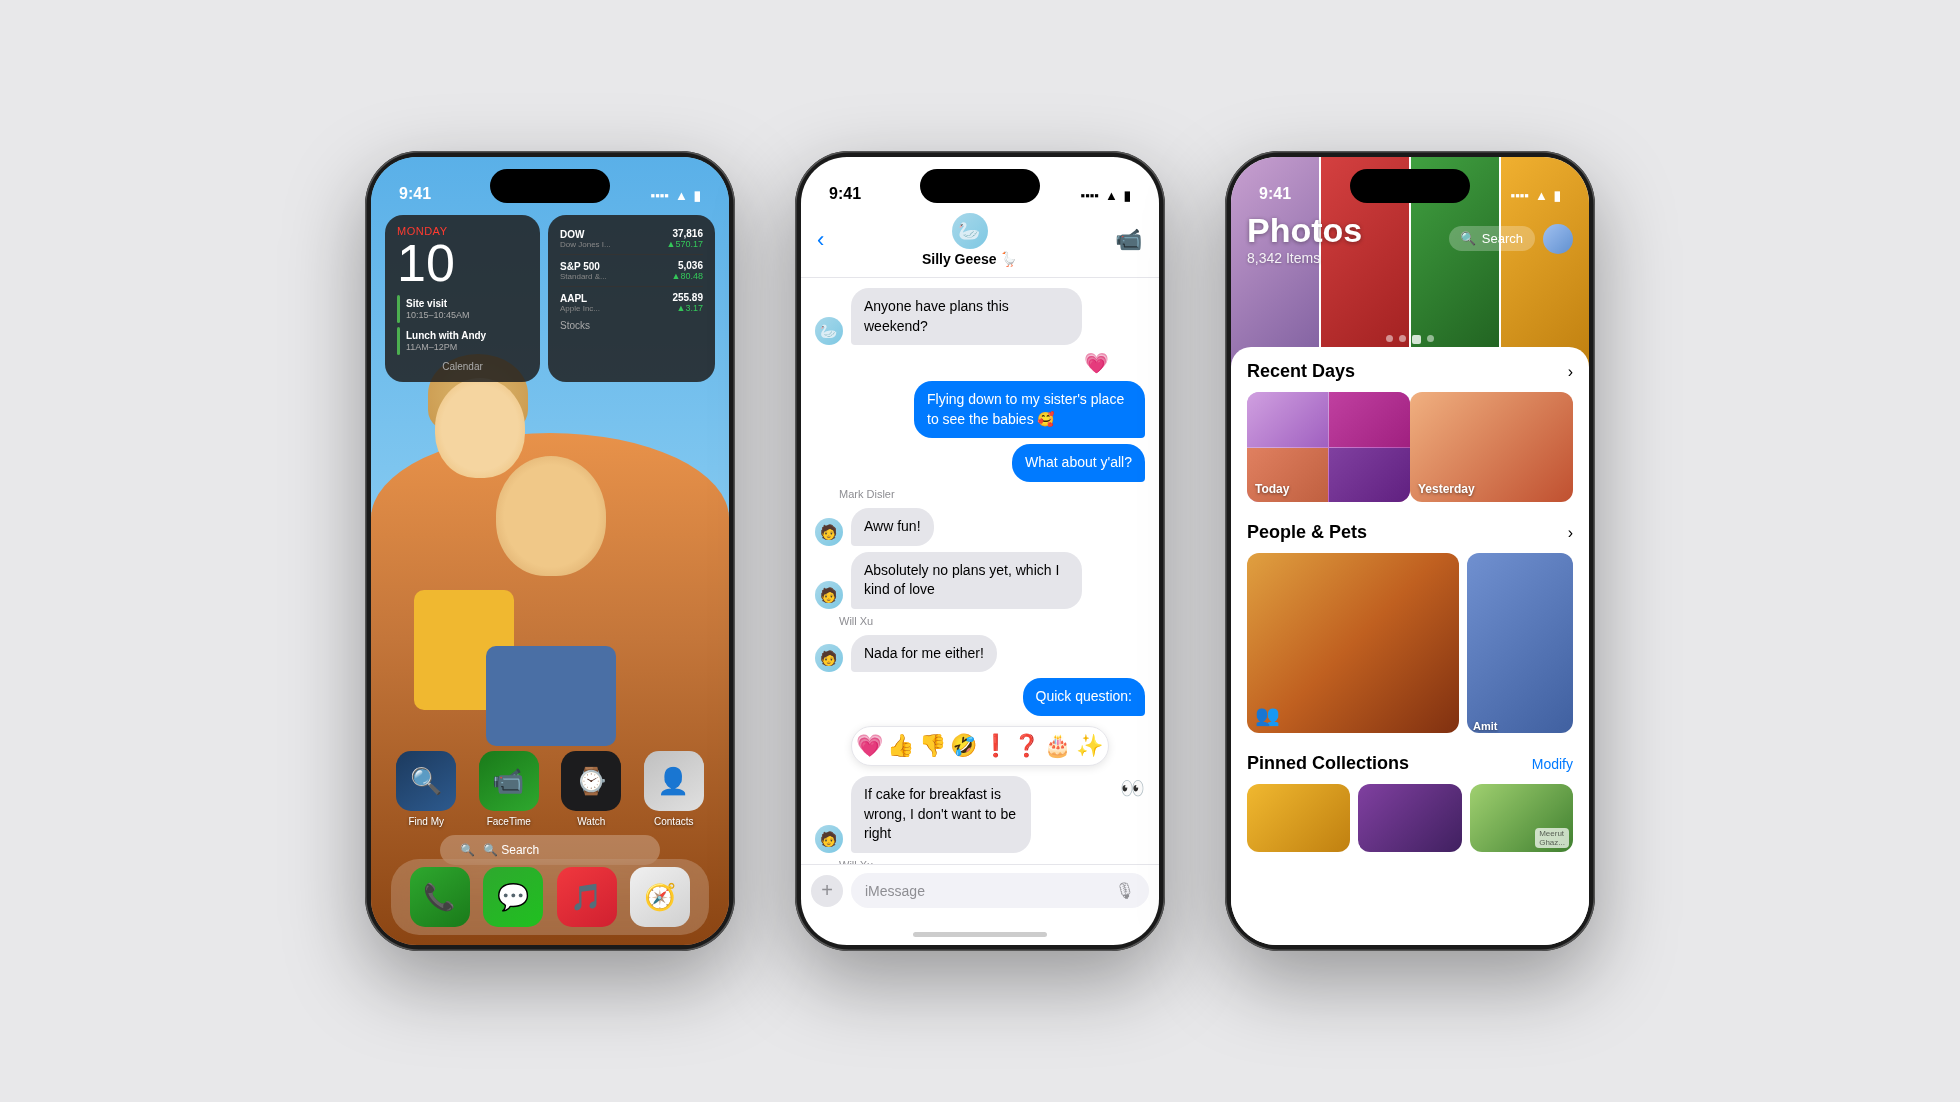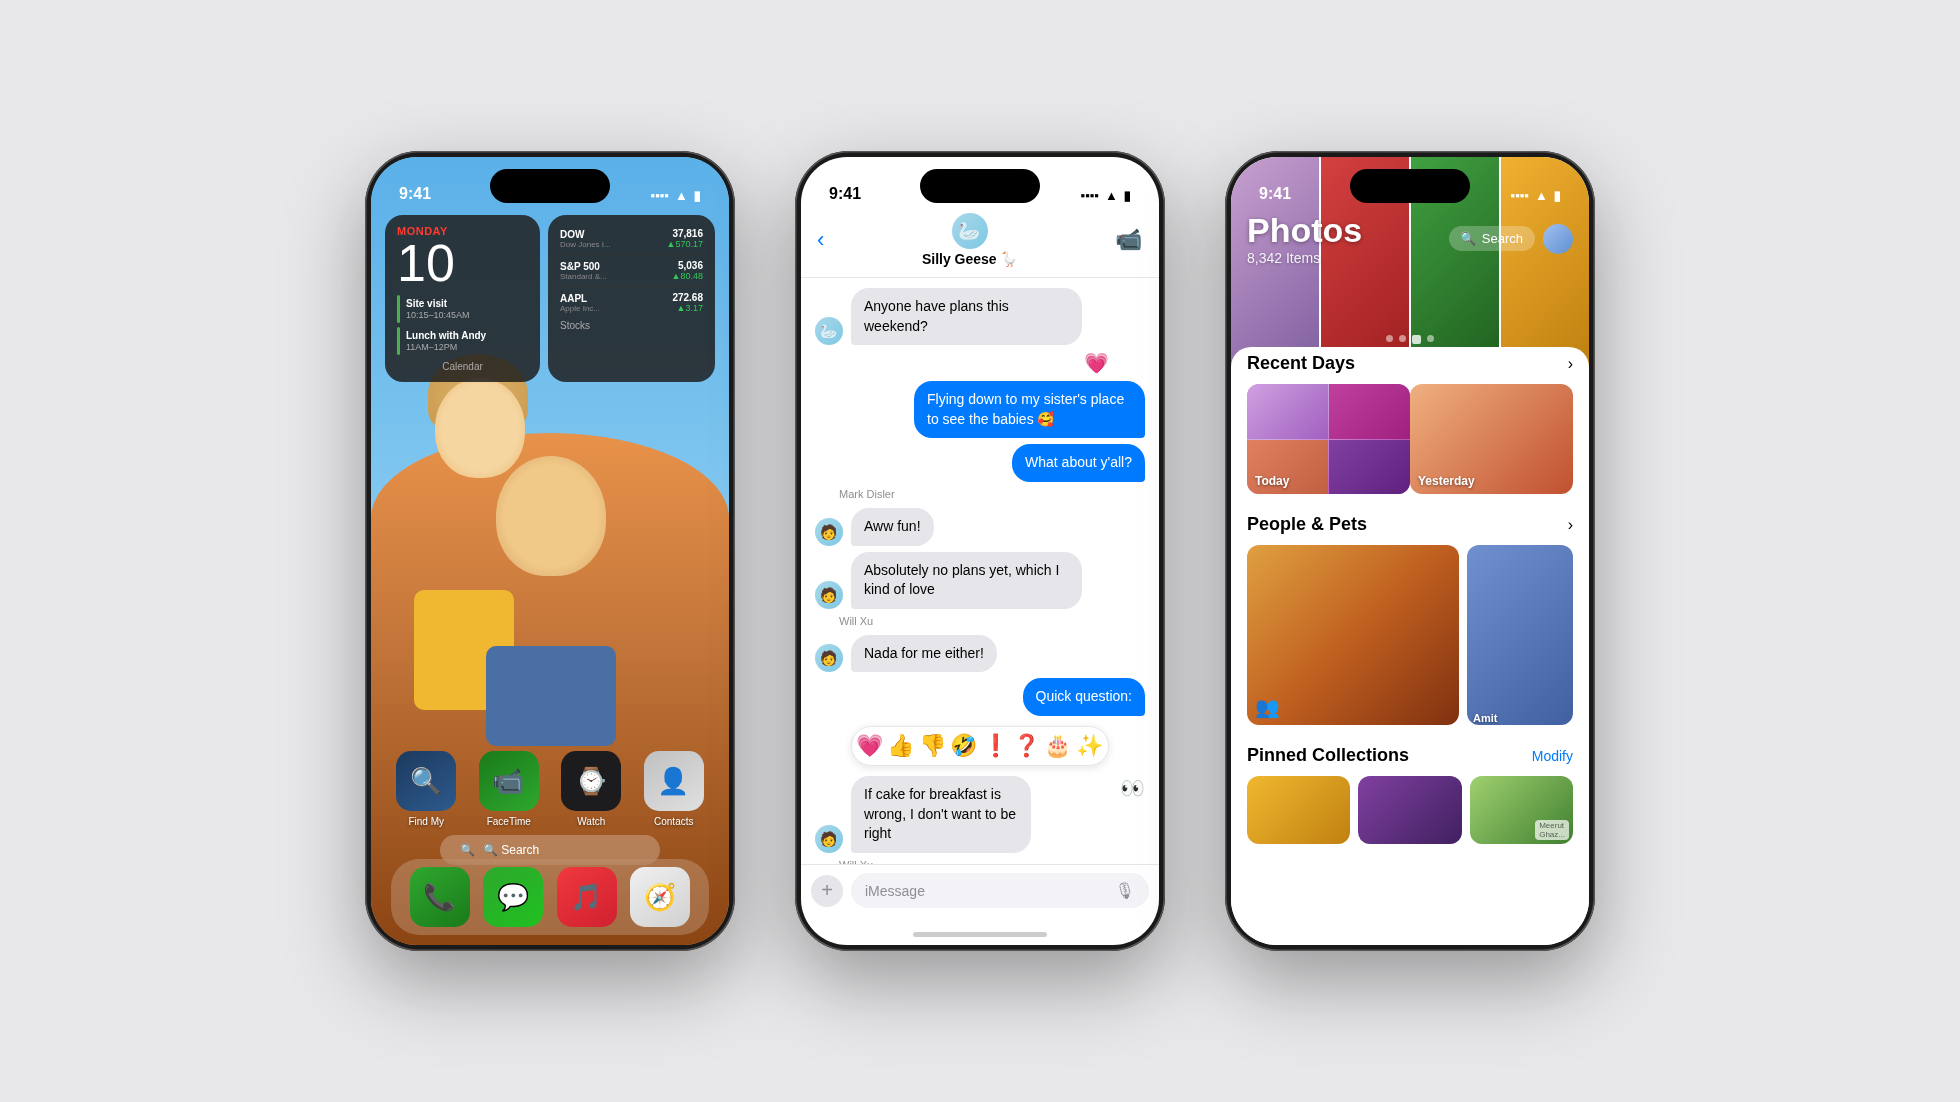--- a/index.html
+++ b/index.html
@@ -151,21 +151,21 @@
     }
     .widget-calendar {
       background: rgba(30,30,30,0.85);
       border-radius: 18px;
       width: 155px;
       padding: 10px 12px;
       color: #fff;
     }
     .widget-cal-day {
       font-size: 11px;
-      font-weight: 700;
+      font-weight: 400;
       color: #ff3b30;
       text-transform: uppercase;
       letter-spacing: 0.5px;
     }
     .widget-cal-date {
       font-size: 52px;
       font-weight: 300;
       line-height: 1;
       color: #fff;
     }
@@ -461,21 +461,21 @@
     .ph3 { background: linear-gradient(135deg, #40a040 0%, #206020 100%); }
     .ph4 { background: linear-gradient(135deg, #f0b030 0%, #c08010 100%); }
 
     .photos-content {
       position: absolute;
       top: 190px;
       left: 0; right: 0; bottom: 0;
       background: #fff;
       border-radius: 20px 20px 0 0;
       overflow-y: auto;
-      padding: 6px 16px;
+      padding: 14px 16px;
     }
 
     .photos-title-bar {
       position: absolute;
       top: 54px;
       left: 16px;
       right: 16px;
       display: flex;
       align-items: center;
       justify-content: space-between;
@@ -736,21 +736,21 @@
               <div class="stock-change">▲80.48</div>
             </div>
           </div>
           <div class="stock-divider"></div>
           <div class="stock-item">
             <div class="stock-left">
               <div class="stock-name">AAPL</div>
               <div class="stock-full">Apple Inc...</div>
             </div>
             <div class="stock-right">
-              <div class="stock-price">272.68</div>
+              <div class="stock-price">255.89</div>
               <div class="stock-change">▲3.17</div>
             </div>
           </div>
           <div class="widget-stocks-label">Stocks</div>
         </div>
       </div>
 
       <div class="app-grid">
         <div class="app-row">
           <div class="app-icon-wrap">

